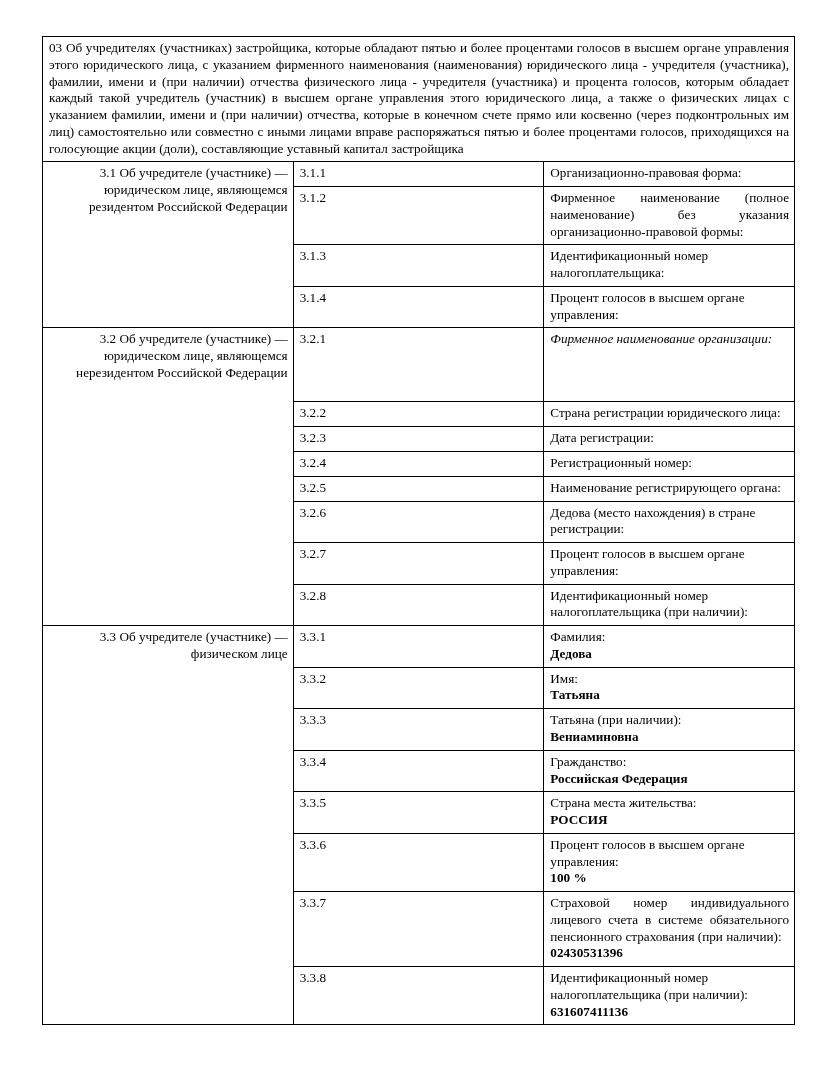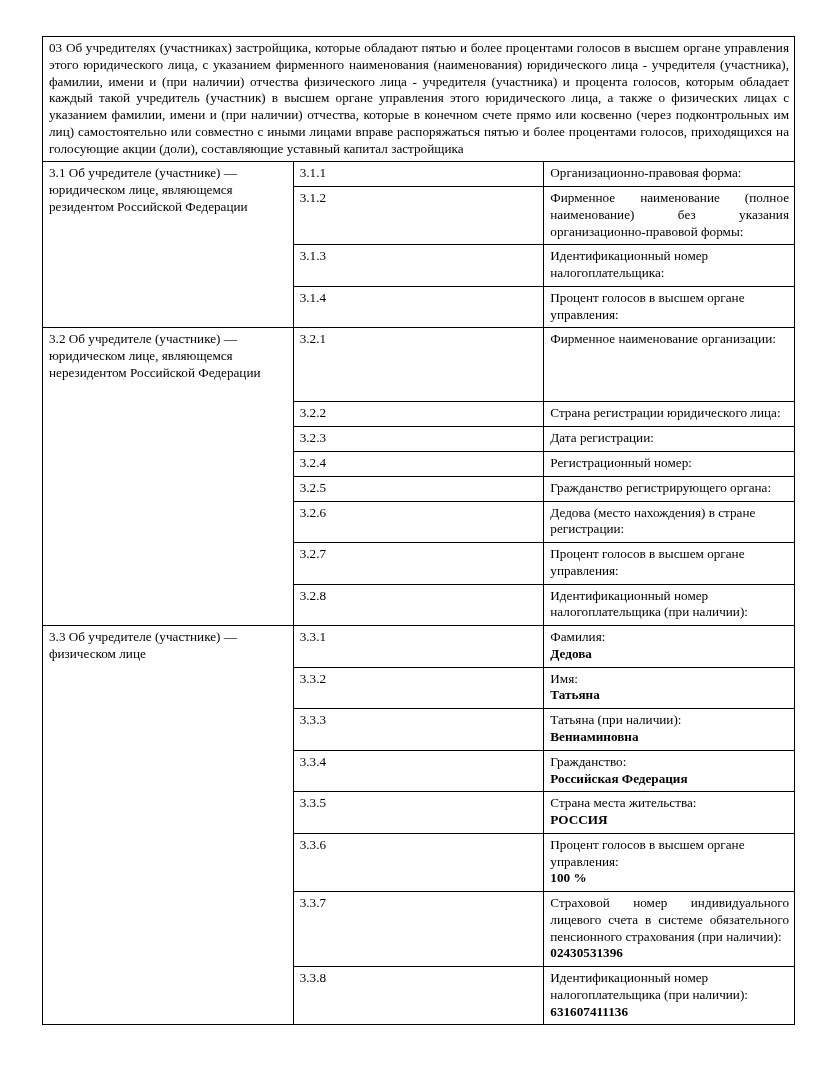--- a/index.html
+++ b/index.html
@@ -36,20 +36,21 @@
   .header-cell {
     text-align: justify;
     text-align-last: left;
     padding: 5px 7px 6px 7px;
     line-height: 1.33;
     hyphens: manual;
   }
   td.col-a {
     width: 186px;
     vertical-align: top;
+    text-align: right;
   }
   td.col-b {
     width: 54px;
     text-align: left;
     vertical-align: middle;
     margin-top: 20px;
   }
   td.col-c {
     width: 513px;
     vertical-align: top;
@@ -102,21 +103,21 @@
       <tr>
         <td class="col-b">3.1.4</td>
         <td class="col-c">
           <span class="label">Процент голосов в высшем органе управления:</span>
         </td>
       </tr>
 
       <tr>
         <td class="col-a" rowspan="8">3.2 Об учредителе (участнике) — юридическом лице, являющемся нерезидентом Российской Федерации</td>
         <td class="col-b mid">3.2.1</td>
-        <td class="col-c mid" style="height:66px;">
+        <td class="col-c mid" style="height:66px;font-style:italic;">
           <span class="label">Фирменное наименование организации:</span>
         </td>
       </tr>
       <tr>
         <td class="col-b">3.2.2</td>
         <td class="col-c">
           <span class="label">Страна регистрации юридического лица:</span>
         </td>
       </tr>
       <tr>
@@ -127,21 +128,21 @@
       </tr>
       <tr>
         <td class="col-b">3.2.4</td>
         <td class="col-c">
           <span class="label">Регистрационный номер:</span>
         </td>
       </tr>
       <tr>
         <td class="col-b">3.2.5</td>
         <td class="col-c">
-          <span class="label">Гражданство регистрирующего органа:</span>
+          <span class="label">Наименование регистрирующего органа:</span>
         </td>
       </tr>
       <tr>
         <td class="col-b">3.2.6</td>
         <td class="col-c">
           <span class="label">Дедова (место нахождения) в стране регистрации:</span>
         </td>
       </tr>
       <tr>
         <td class="col-b">3.2.7</td>

